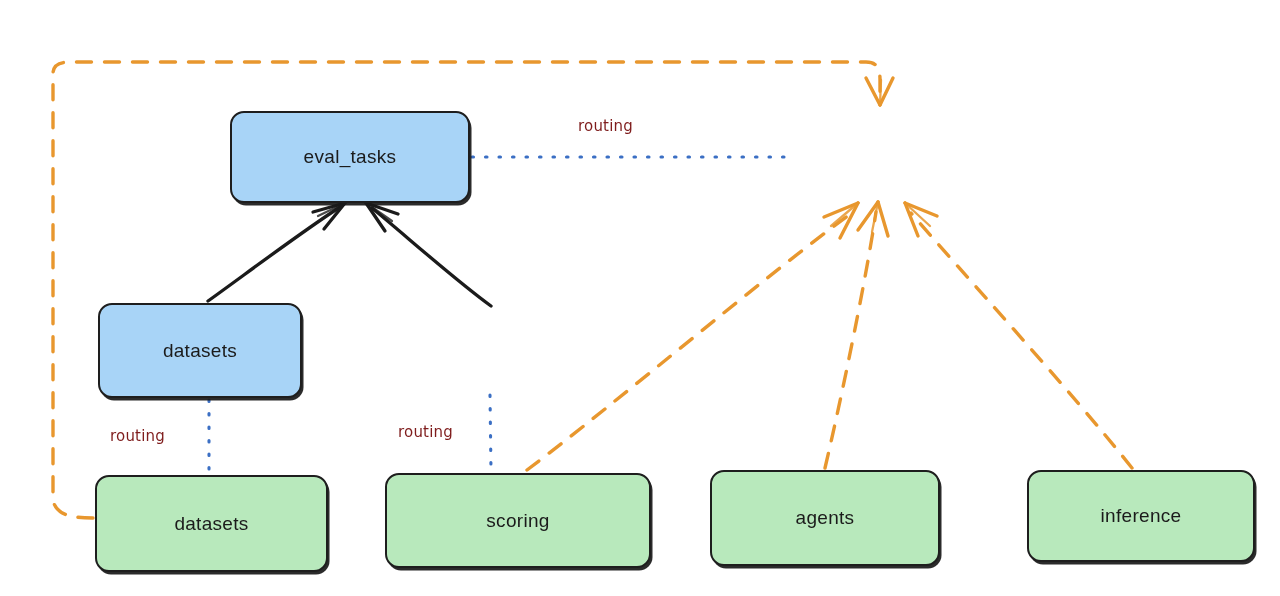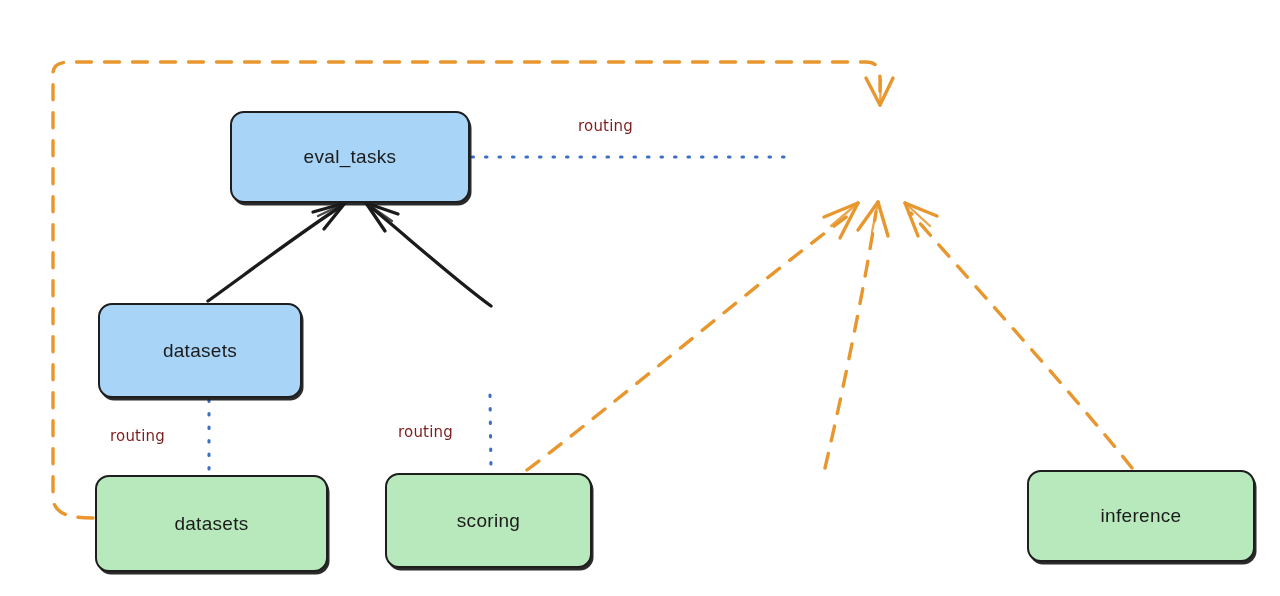--- a/index.html
+++ b/index.html
@@ -106,24 +106,27 @@
 
   <div class="node blue" style="left:98px;top:303px;width:204px;height:95px;">
     <span class="node-label">datasets</span>
   </div>
 
 
   <div class="node green" style="left:95px;top:475px;width:233px;height:97px;">
     <span class="node-label">datasets</span>
   </div>
 
-  <div class="node green" style="left:385px;top:473px;width:207px;height:95px;">
+  <div class="node green" style="left:385px;top:473px;width:266px;height:95px;">
     <span class="node-label">scoring</span>
   </div>
 
+  <div class="node green" style="left:710px;top:470px;width:230px;height:96px;">
+    <span class="node-label">agents</span>
+  </div>
 
   <div class="node green" style="left:1027px;top:470px;width:228px;height:92px;">
     <span class="node-label">inference</span>
   </div>
 
   <div class="edge-label" style="left:578px;top:117px;">routing</div>
 
   <div class="edge-label" style="left:110px;top:427px;">routing</div>
 
   <div class="edge-label" style="left:398px;top:423px;">routing</div>

